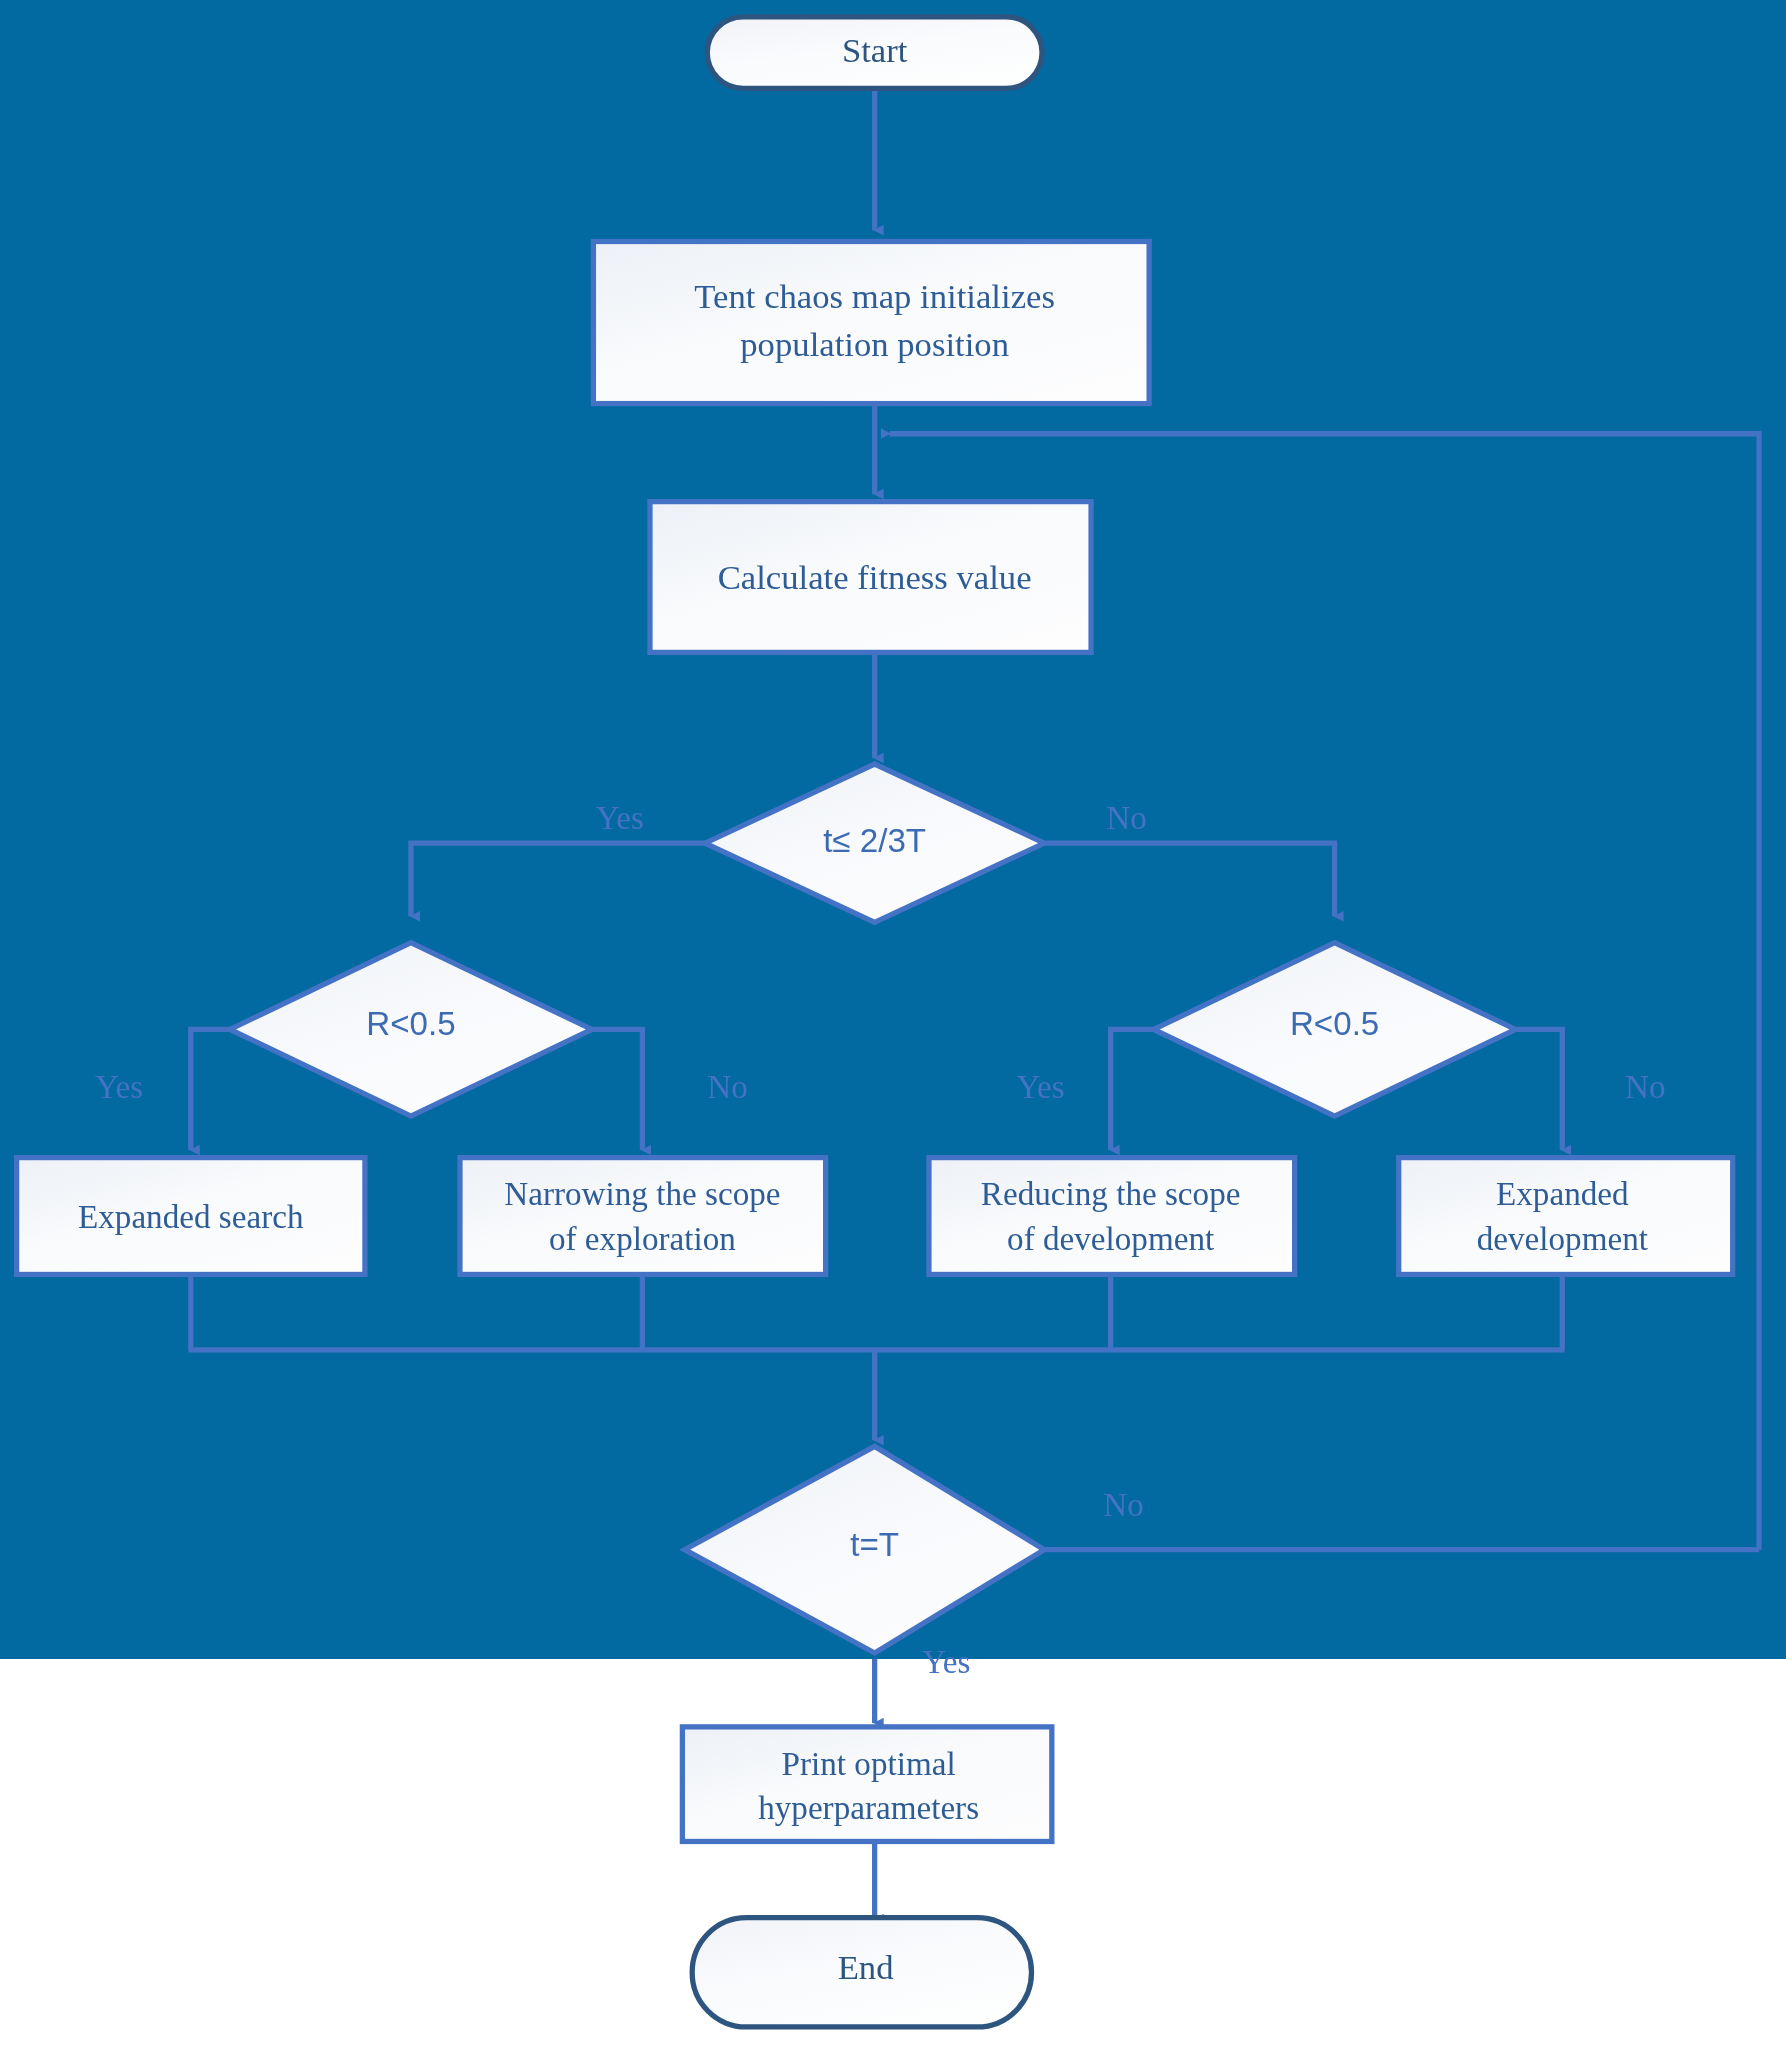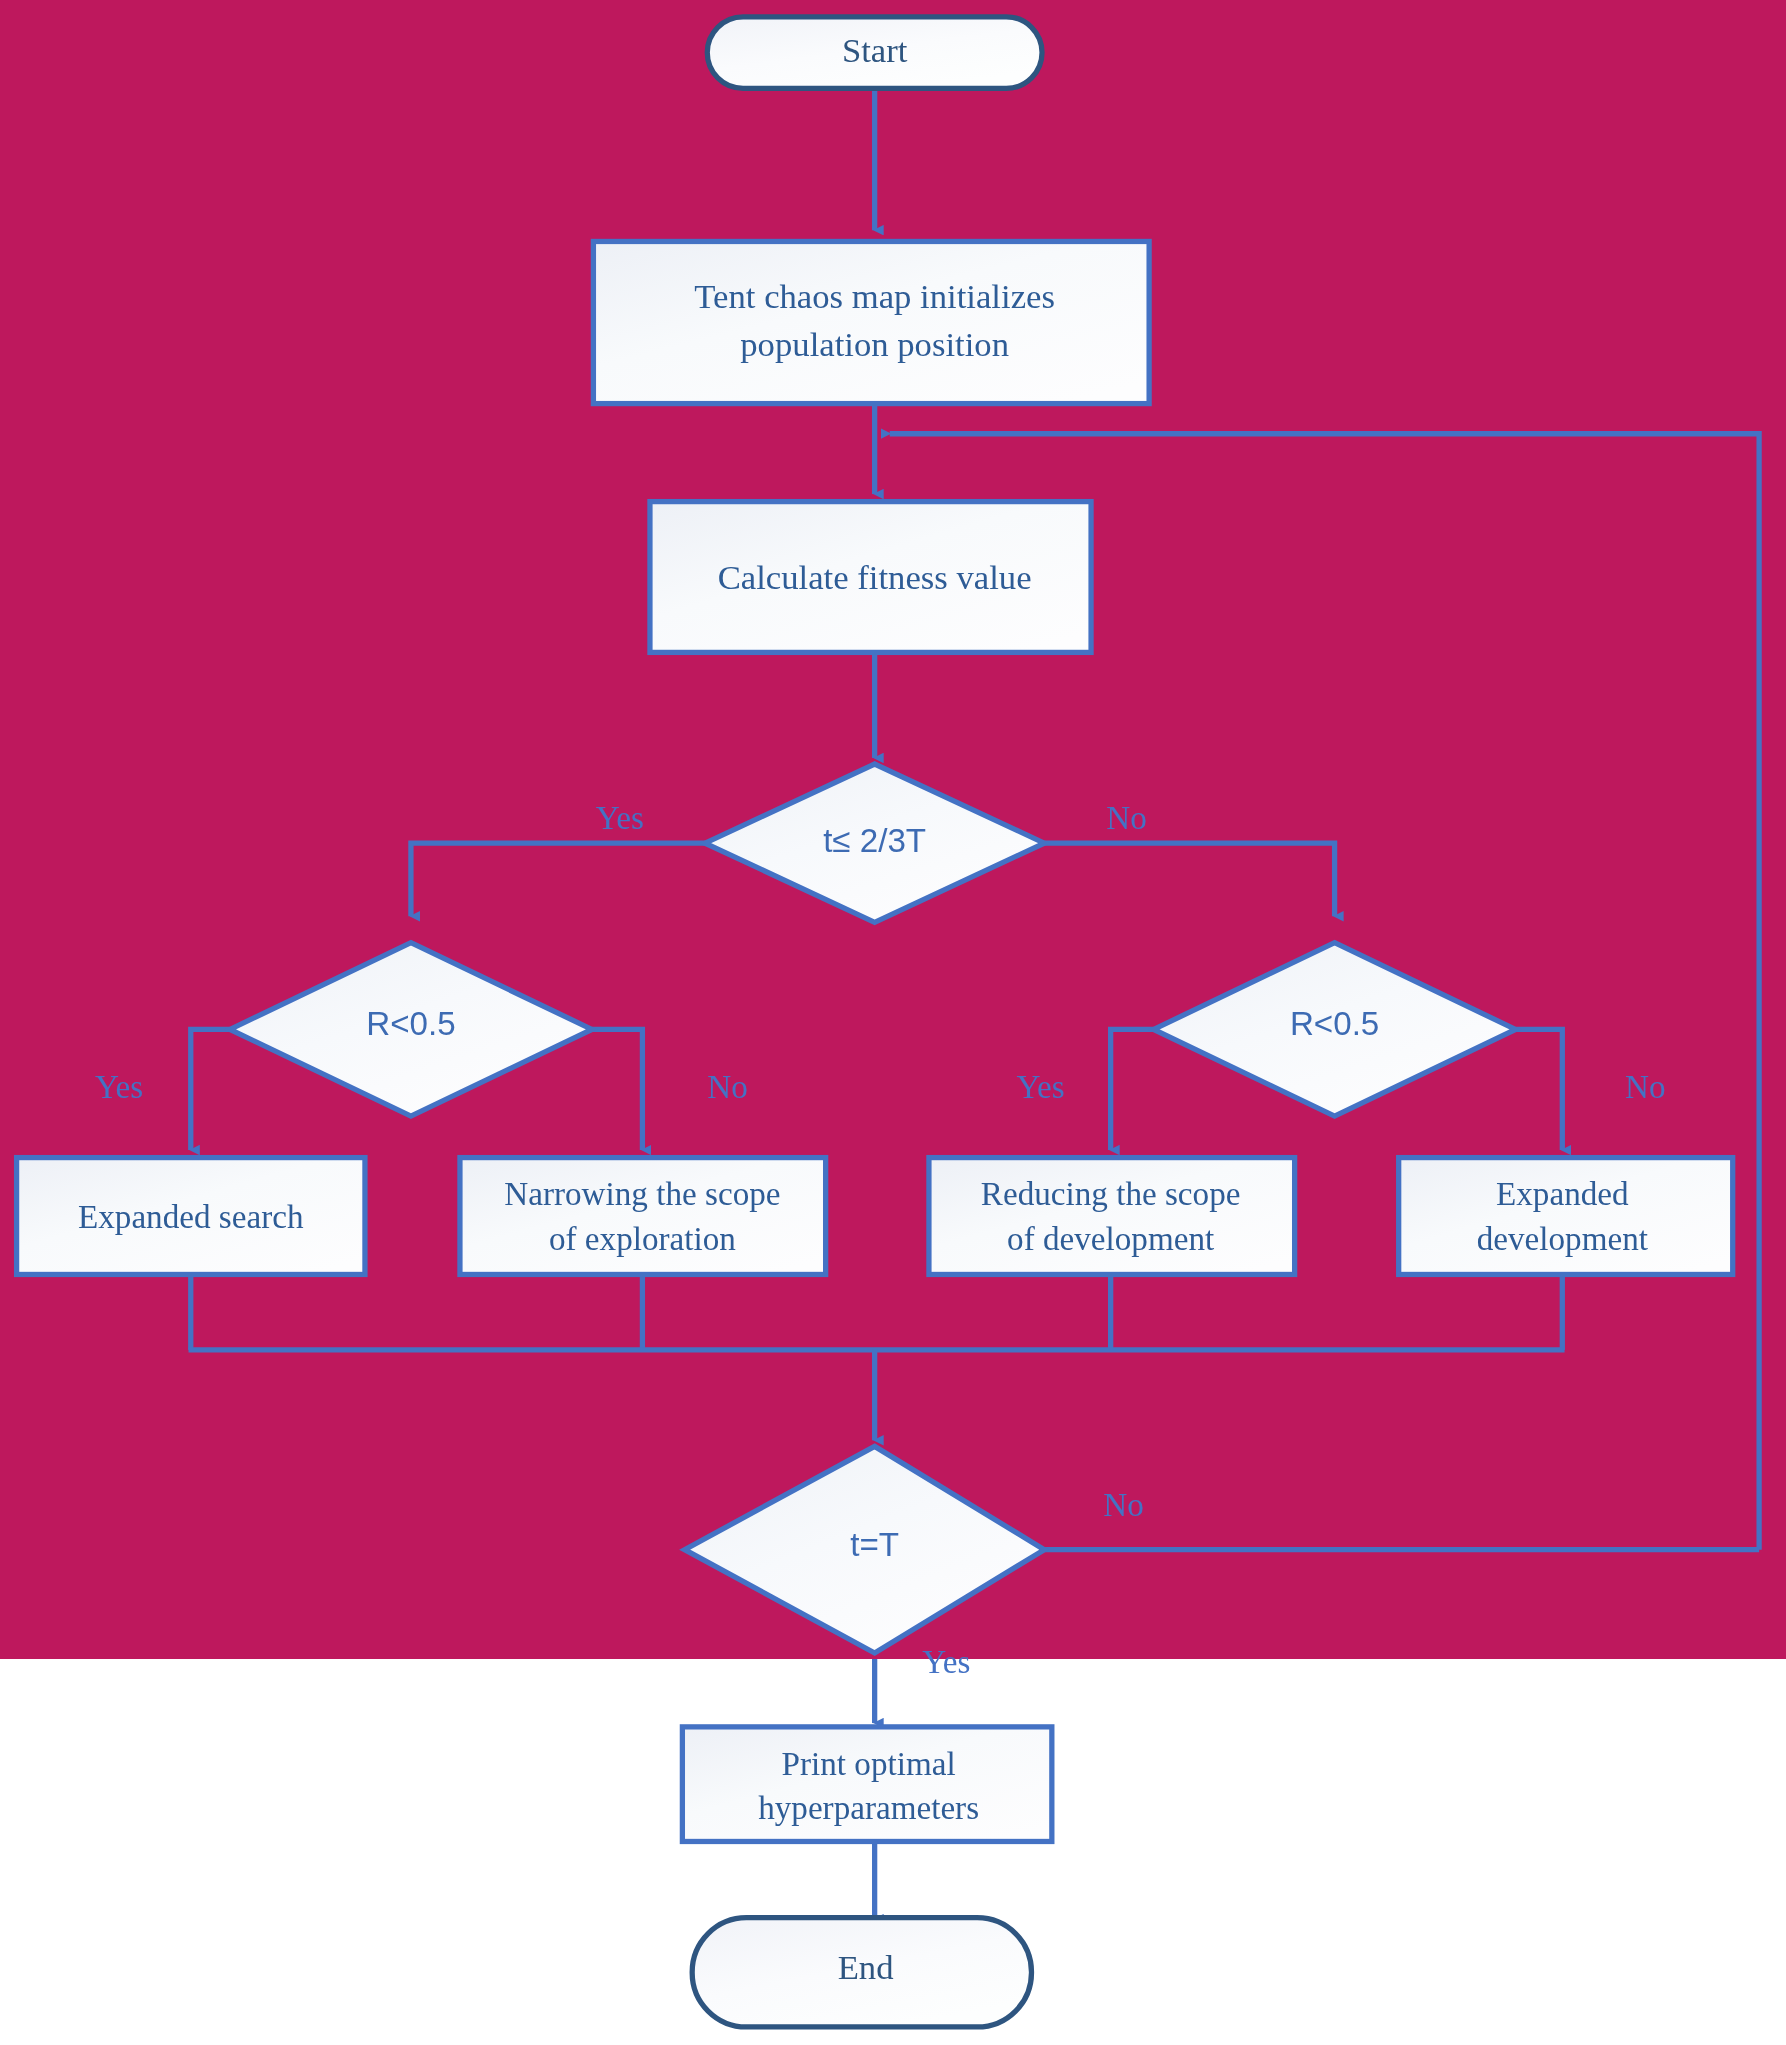--- a/index.html
+++ b/index.html
@@ -10,21 +10,21 @@
   body {
     width: 1787px;
     height: 2046px;
     font-family: "Liberation Serif", serif;
     overflow: hidden;
   }
   #flowchart-root {
     position: relative;
     width: 1787px;
     height: 1659px;
-    background: #be185d;
+    background: #0369a1;
   }
   svg#flow-svg {
     position: absolute;
     top: 0;
     left: 0;
     width: 1787px;
     height: 2046px;
   }
   .node-label {
     font-family: "Liberation Serif", serif;

